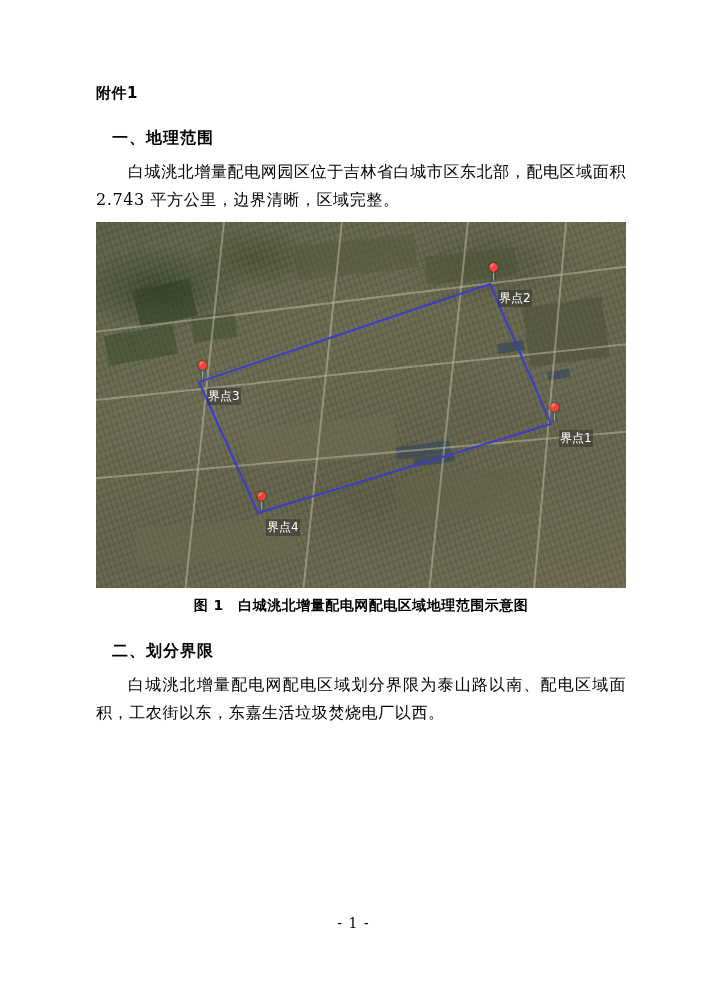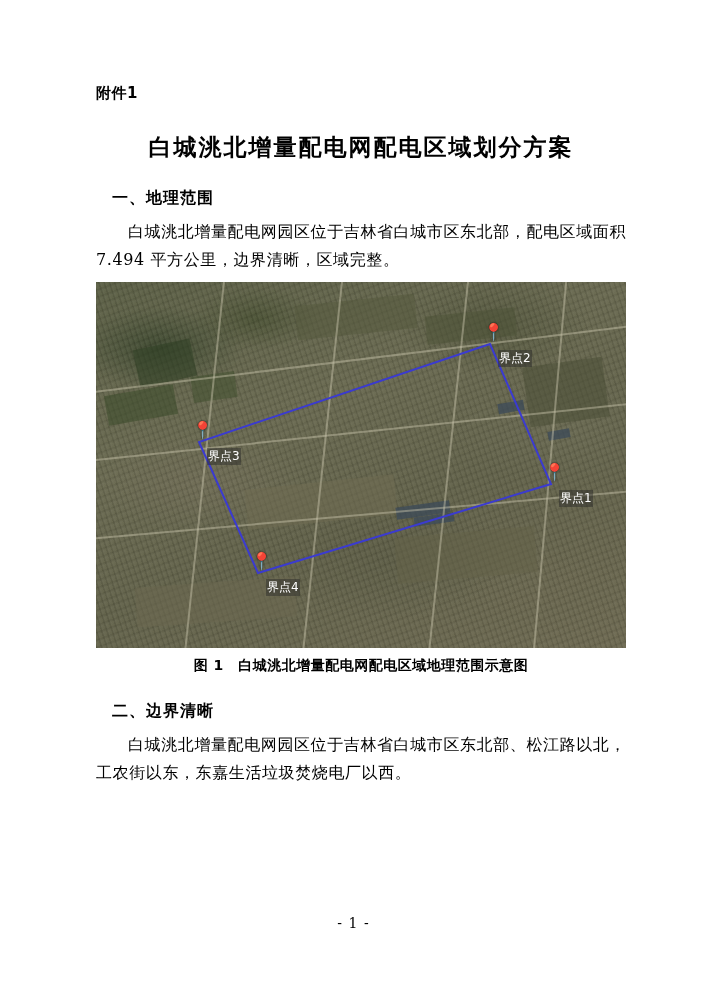--- a/index.html
+++ b/index.html
@@ -156,24 +156,23 @@
 </style>
 </head>
 <body>
 
 <div class="page">
 
   <div class="content">
 
     <div class="attach-label">附件1</div>
 
-    <div class="doc-title">白城洮北增量配电网配电区域划分方案</div>
 
     <div class="section-heading">一、地理范围</div>
-    <div class="para">白城洮北增量配电网园区位于吉林省白城市区东北部，配电区域面积 7.494 平方公里，边界清晰，区域完整。</div>
+    <div class="para">白城洮北增量配电网园区位于吉林省白城市区东北部，配电区域面积 2.743 平方公里，边界清晰，区域完整。</div>
 
     <div class="figure-wrap">
       <div class="map">
         <div class="terrain"></div>
         <div class="grain"></div>
 
         <div class="field" style="left:40px;top:62px;width:58px;height:38px;background:#2f4024;transform:rotate(-12deg);"></div>
         <div class="field" style="left:10px;top:108px;width:70px;height:30px;background:#3a4a2a;transform:rotate(-10deg);"></div>
         <div class="field" style="left:96px;top:92px;width:44px;height:26px;background:#41512f;transform:rotate(-8deg);"></div>
         <div class="field" style="left:200px;top:18px;width:120px;height:34px;background:#555a3e;transform:rotate(-6deg);"></div>
@@ -213,20 +212,20 @@
           <span class="plabel">界点1</span>
         </div>
         <div class="pin" style="left:162px;top:291px;">
           <span class="glyph">📍</span>
           <span class="plabel">界点4</span>
         </div>
       </div>
       <div class="figure-caption">图 1　白城洮北增量配电网配电区域地理范围示意图</div>
     </div>
 
-    <div class="section-heading">二、边界清晰</div>
-    <div class="para">白城洮北增量配电网园区位于吉林省白城市区东北部、松江路以北，工农街以东，东嘉生活垃圾焚烧电厂以西。</div>
+    <div class="section-heading">二、划分界限</div>
+    <div class="para">白城洮北增量配电网配电区域划分界限为泰山路以南、配电区域面积，工农街以东，东嘉生活垃圾焚烧电厂以西。</div>
 
   </div>
 
   <div class="footer-page">- 1 -</div>
 
 </div>
 
 </body></html>

